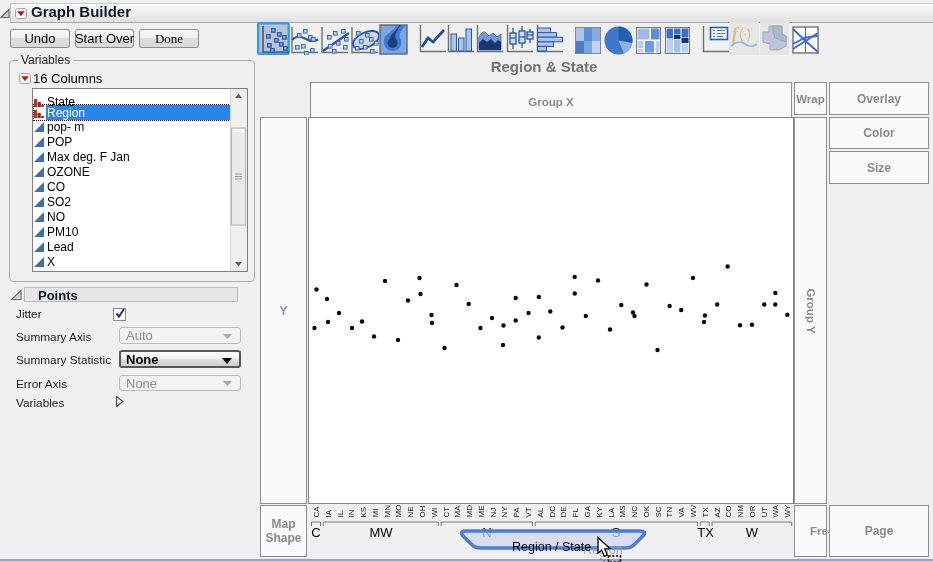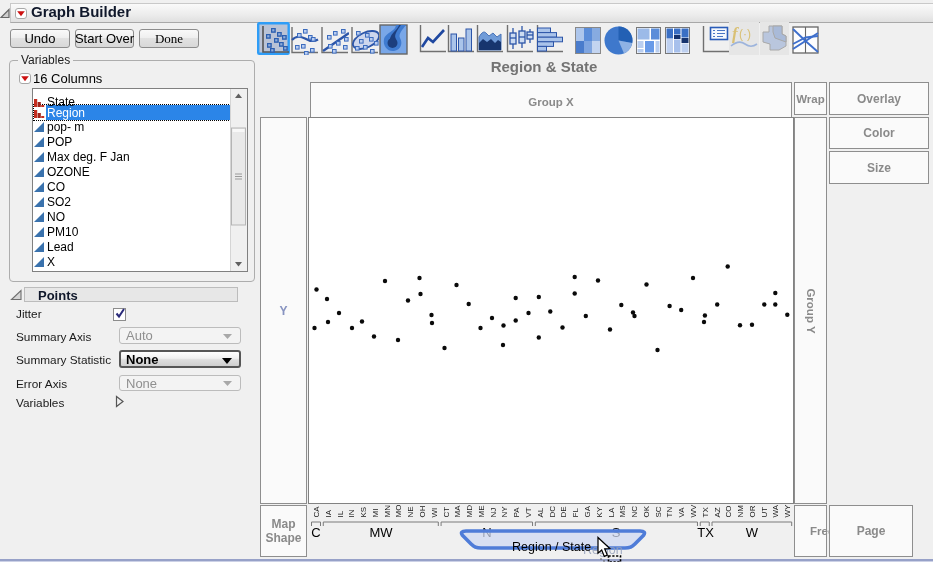--- a/index.html
+++ b/index.html
@@ -359,21 +359,21 @@
 <div class="zone" style="left:794px; top:82px;  width:33px;  height:33px; font-size:11.5px;">Wrap</div>
 <div class="zone" style="left:829px; top:82px;  width:100px; height:33px;">Overlay</div>
 <div class="zone" style="left:829px; top:117px; width:100px; height:32px;">Color</div>
 <div class="zone" style="left:829px; top:151px; width:100px; height:33px;">Size</div>
 <div class="zone" style="left:260px; top:117px; width:47px;  height:387px; color:#8793c0;">Y</div>
 <div class="zone" style="left:794px; top:117px; width:33px;  height:387px;">
     <span style="transform:rotate(90deg); white-space:nowrap; font-size:11.5px;">Group Y</span>
   </div>
 <div class="zone" style="left:260px; top:505px; width:47px;  height:52px; line-height:14px; text-align:center;">Map<br>Shape</div>
 <div class="zone" style="left:794px; top:505px; width:33px;  height:52px; font-size:11.5px;padding-left:24px;">Freq</div>
-<div class="zone" style="left:829px; top:505px; width:84px; height:52px;">Page</div>
+<div class="zone" style="left:829px; top:505px; width:100px; height:52px;">Page</div>
 
 <div class="abs" style="left:308px; top:117px; width:486px; height:387px; background:#fff; border:1px solid #828282;"></div>
 <svg id="scatter" class="abs" style="left:308px; top:117px;" width="486" height="387">
     <circle cx="8.5" cy="172.5" r="2.2" fill="#0a0a0a"></circle>
     <circle cx="19" cy="182" r="2.2" fill="#0a0a0a"></circle>
     <circle cx="6.5" cy="211" r="2.2" fill="#0a0a0a"></circle>
     <circle cx="20" cy="205" r="2.2" fill="#0a0a0a"></circle>
     <circle cx="31" cy="196" r="2.2" fill="#0a0a0a"></circle>
     <circle cx="44" cy="211" r="2.2" fill="#0a0a0a"></circle>
     <circle cx="54" cy="204.5" r="2.2" fill="#0a0a0a"></circle>

